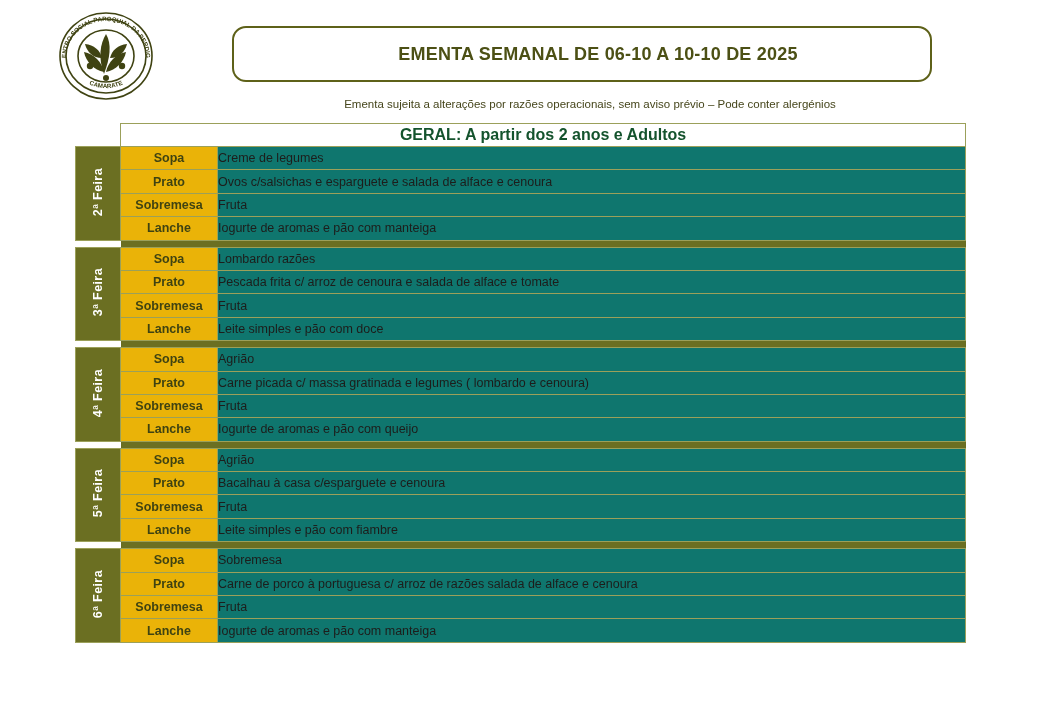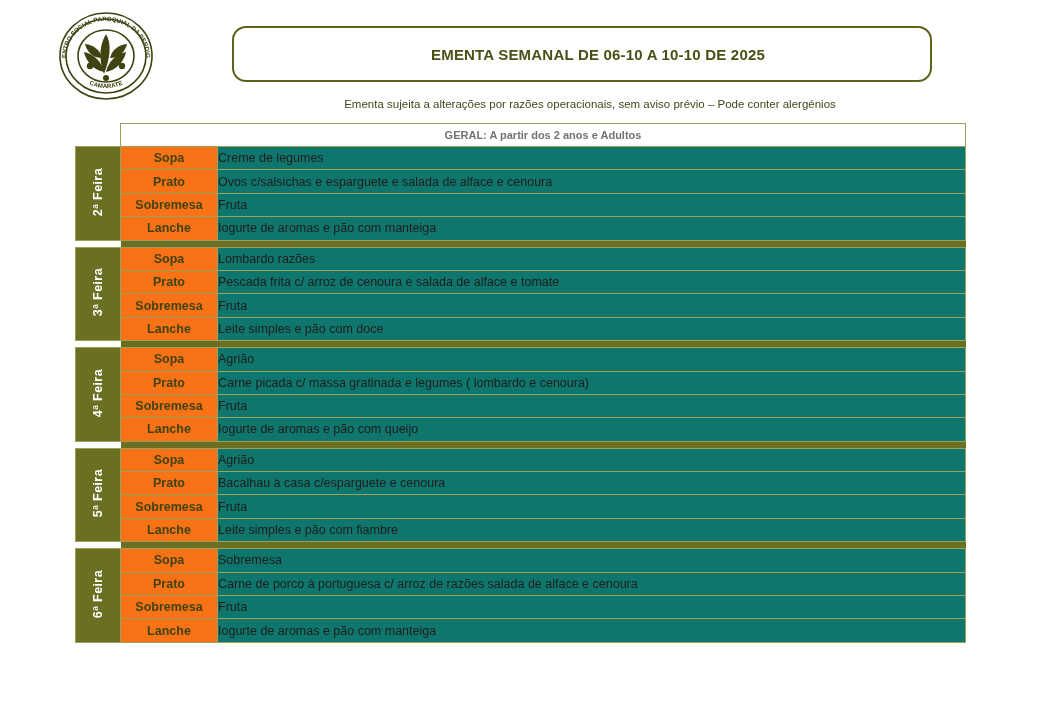--- a/index.html
+++ b/index.html
@@ -37,21 +37,21 @@
     top: 26px;
     width: 700px;
     height: 56px;
     border: 2.5px solid #5e6119;
     border-radius: 14px;
     display: flex;
     align-items: center;
     justify-content: center;
   }
   .title-box .title-text {
-    font-size: 15px;
+    font-size: 18px;
     font-weight: bold;
     color: #4c5015;
     letter-spacing: 0.2px;
     text-align: center;
     padding-left: 32px;
   }
 
   .subtitle {
     position: absolute;
     left: 240px;
@@ -77,23 +77,23 @@
     vertical-align: middle;
   }
 
   col.c-day   { width: 45px; }
   col.c-meal  { width: 97px; }
   col.c-desc  { width: 748px; }
 
   .general-header {
     height: 23px;
     text-align: center;
-    font-size: 11px;
+    font-size: 16px;
     font-weight: bold;
-    color: #737373;
+    color: #14532d;
     background: #ffffff;
     border: 1px solid #9ba05a;
   }
   .corner-blank {
     border: none !important;
     background: transparent;
   }
 
   .day-cell {
     background: #6b6f22;
@@ -109,21 +109,21 @@
     display: inline-block;
     letter-spacing: 0.4px;
   }
 
   .meal-cell {
     text-align: center;
     font-size: 12.5px;
     font-weight: bold;
     color: #3f4312;
     height: 23.4px;
-    background: #f97316;
+    background: #eab308;
   }
 
   .desc-cell {
     font-size: 12.5px;
     color: #1d1d1b;
     padding-left: 6px;
     height: 23.4px;
     background: #0f766e;
     white-space: nowrap;
     overflow: hidden;

